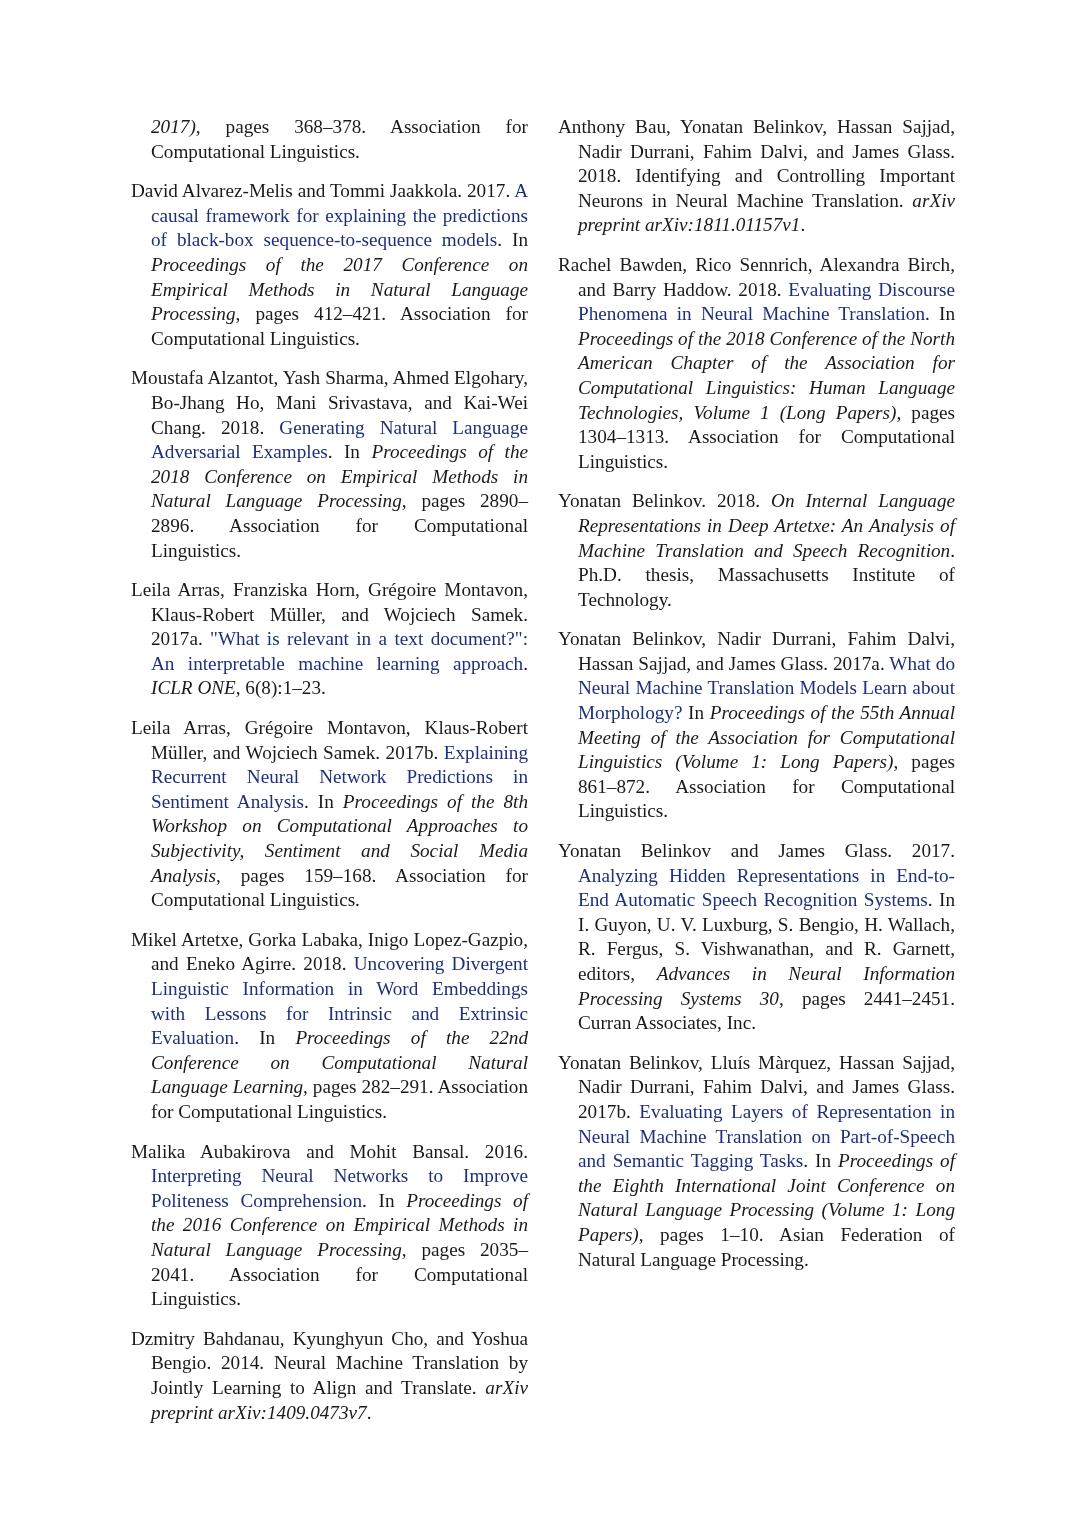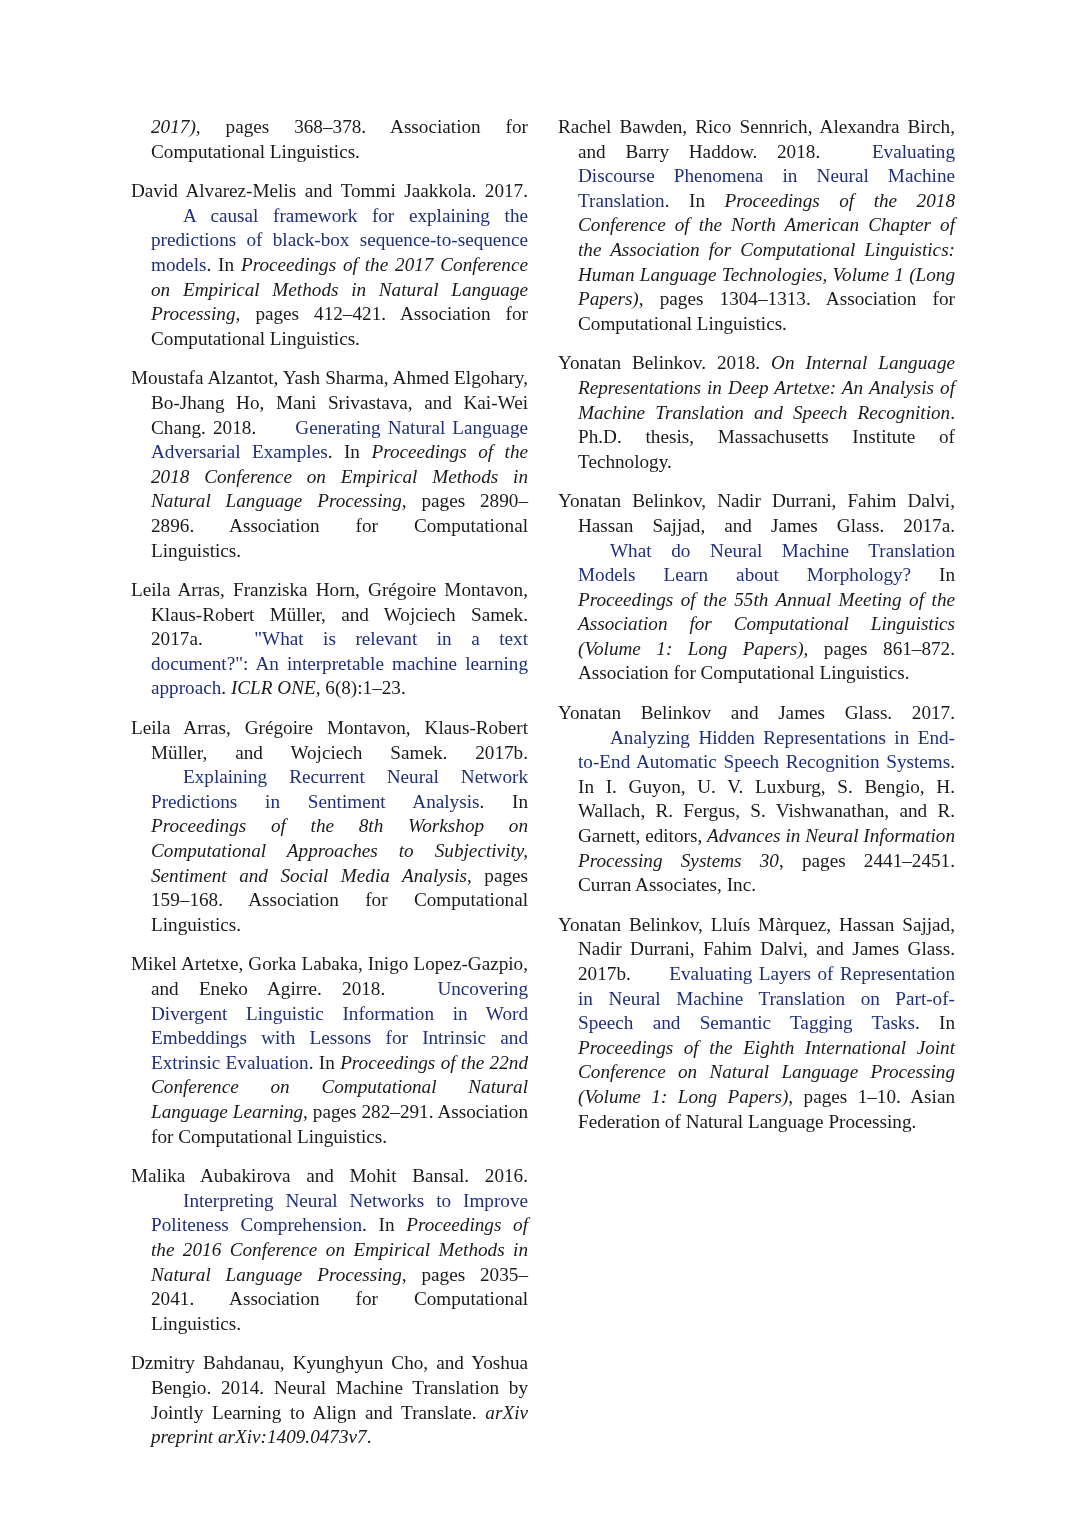--- a/index.html
+++ b/index.html
@@ -14,37 +14,38 @@
     font-size: 19.2px; line-height: 24.6px;
     text-align: justify; hyphens: manual;
   }
   .col-left { left: 131px; }
   .col-right { left: 558px; }
   .ref {
     padding-left: 20px; text-indent: -20px;
     margin: 0 0 15px 0;
   }
   .ref.cont { padding-left: 20px; text-indent: 0; }
-  .seg-link { color: #1f2f7a; margin-left: 32px; }
+  .seg-link { color: #1f2f7a; }
   .seg-italic { font-style: italic; }
 </style>
 </head>
 <body>
 
 <div class="page">
   <div class="col col-left">
       <p class="ref cont"><span class="seg-italic">2017)</span><span class="seg-plain">, pages 368–378. Association for Computational Linguistics.</span></p>
       <p class="ref"><span class="seg-plain">David Alvarez-Melis and Tommi Jaakkola. 2017. </span><span class="seg-link">A causal framework for explaining the predictions of black-box sequence-to-sequence models</span><span class="seg-plain">. In </span><span class="seg-italic">Proceedings of the 2017 Conference on Empirical Methods in Natural Language Processing</span><span class="seg-plain">, pages 412–421. Association for Computational Linguistics.</span></p>
       <p class="ref"><span class="seg-plain">Moustafa Alzantot, Yash Sharma, Ahmed Elgohary, Bo-Jhang Ho, Mani Srivastava, and Kai-Wei Chang. 2018. </span><span class="seg-link">Generating Natural Language Adversarial Examples</span><span class="seg-plain">. In </span><span class="seg-italic">Proceedings of the 2018 Conference on Empirical Methods in Natural Language Processing</span><span class="seg-plain">, pages 2890–2896. Association for Computational Linguistics.</span></p>
       <p class="ref"><span class="seg-plain">Leila Arras, Franziska Horn, Grégoire Montavon, Klaus-Robert Müller, and Wojciech Samek. 2017a. </span><span class="seg-link">"What is relevant in a text document?": An interpretable machine learning approach</span><span class="seg-plain">. </span><span class="seg-italic">ICLR ONE</span><span class="seg-plain">, 6(8):1–23.</span></p>
       <p class="ref"><span class="seg-plain">Leila Arras, Grégoire Montavon, Klaus-Robert Müller, and Wojciech Samek. 2017b. </span><span class="seg-link">Explaining Recurrent Neural Network Predictions in Sentiment Analysis</span><span class="seg-plain">. In </span><span class="seg-italic">Proceedings of the 8th Workshop on Computational Approaches to Subjectivity, Sentiment and Social Media Analysis</span><span class="seg-plain">, pages 159–168. Association for Computational Linguistics.</span></p>
       <p class="ref"><span class="seg-plain">Mikel Artetxe, Gorka Labaka, Inigo Lopez-Gazpio, and Eneko Agirre. 2018. </span><span class="seg-link">Uncovering Divergent Linguistic Information in Word Embeddings with Lessons for Intrinsic and Extrinsic Evaluation</span><span class="seg-plain">. In </span><span class="seg-italic">Proceedings of the 22nd Conference on Computational Natural Language Learning</span><span class="seg-plain">, pages 282–291. Association for Computational Linguistics.</span></p>
       <p class="ref"><span class="seg-plain">Malika Aubakirova and Mohit Bansal. 2016. </span><span class="seg-link">Interpreting Neural Networks to Improve Politeness Comprehension</span><span class="seg-plain">. In </span><span class="seg-italic">Proceedings of the 2016 Conference on Empirical Methods in Natural Language Processing</span><span class="seg-plain">, pages 2035–2041. Association for Computational Linguistics.</span></p>
       <p class="ref"><span class="seg-plain">Dzmitry Bahdanau, Kyunghyun Cho, and Yoshua Bengio. 2014. Neural Machine Translation by Jointly Learning to Align and Translate. </span><span class="seg-italic">arXiv preprint arXiv:1409.0473v7</span><span class="seg-plain">.</span></p>
     </div>
   <div class="col col-right">
+      <p class="ref"><span class="seg-plain">Anthony Bau, Yonatan Belinkov, Hassan Sajjad, Nadir Durrani, Fahim Dalvi, and James Glass. 2018. Identifying and Controlling Important Neurons in Neural Machine Translation. </span><span class="seg-italic">arXiv preprint arXiv:1811.01157v1</span><span class="seg-plain">.</span></p>
       <p class="ref"><span class="seg-plain">Rachel Bawden, Rico Sennrich, Alexandra Birch, and Barry Haddow. 2018. </span><span class="seg-link">Evaluating Discourse Phenomena in Neural Machine Translation</span><span class="seg-plain">. In </span><span class="seg-italic">Proceedings of the 2018 Conference of the North American Chapter of the Association for Computational Linguistics: Human Language Technologies, Volume 1 (Long Papers)</span><span class="seg-plain">, pages 1304–1313. Association for Computational Linguistics.</span></p>
       <p class="ref"><span class="seg-plain">Yonatan Belinkov. 2018. </span><span class="seg-italic">On Internal Language Representations in Deep Artetxe: An Analysis of Machine Translation and Speech Recognition</span><span class="seg-plain">. Ph.D. thesis, Massachusetts Institute of Technology.</span></p>
       <p class="ref"><span class="seg-plain">Yonatan Belinkov, Nadir Durrani, Fahim Dalvi, Hassan Sajjad, and James Glass. 2017a. </span><span class="seg-link">What do Neural Machine Translation Models Learn about Morphology?</span><span class="seg-plain"> In </span><span class="seg-italic">Proceedings of the 55th Annual Meeting of the Association for Computational Linguistics (Volume 1: Long Papers)</span><span class="seg-plain">, pages 861–872. Association for Computational Linguistics.</span></p>
       <p class="ref"><span class="seg-plain">Yonatan Belinkov and James Glass. 2017. </span><span class="seg-link">Analyzing Hidden Representations in End-to-End Automatic Speech Recognition Systems</span><span class="seg-plain">. In I. Guyon, U. V. Luxburg, S. Bengio, H. Wallach, R. Fergus, S. Vishwanathan, and R. Garnett, editors, </span><span class="seg-italic">Advances in Neural Information Processing Systems 30</span><span class="seg-plain">, pages 2441–2451. Curran Associates, Inc.</span></p>
       <p class="ref"><span class="seg-plain">Yonatan Belinkov, Lluís Màrquez, Hassan Sajjad, Nadir Durrani, Fahim Dalvi, and James Glass. 2017b. </span><span class="seg-link">Evaluating Layers of Representation in Neural Machine Translation on Part-of-Speech and Semantic Tagging Tasks</span><span class="seg-plain">. In </span><span class="seg-italic">Proceedings of the Eighth International Joint Conference on Natural Language Processing (Volume 1: Long Papers)</span><span class="seg-plain">, pages 1–10. Asian Federation of Natural Language Processing.</span></p>
     </div>
 </div>
 
 </body></html>

